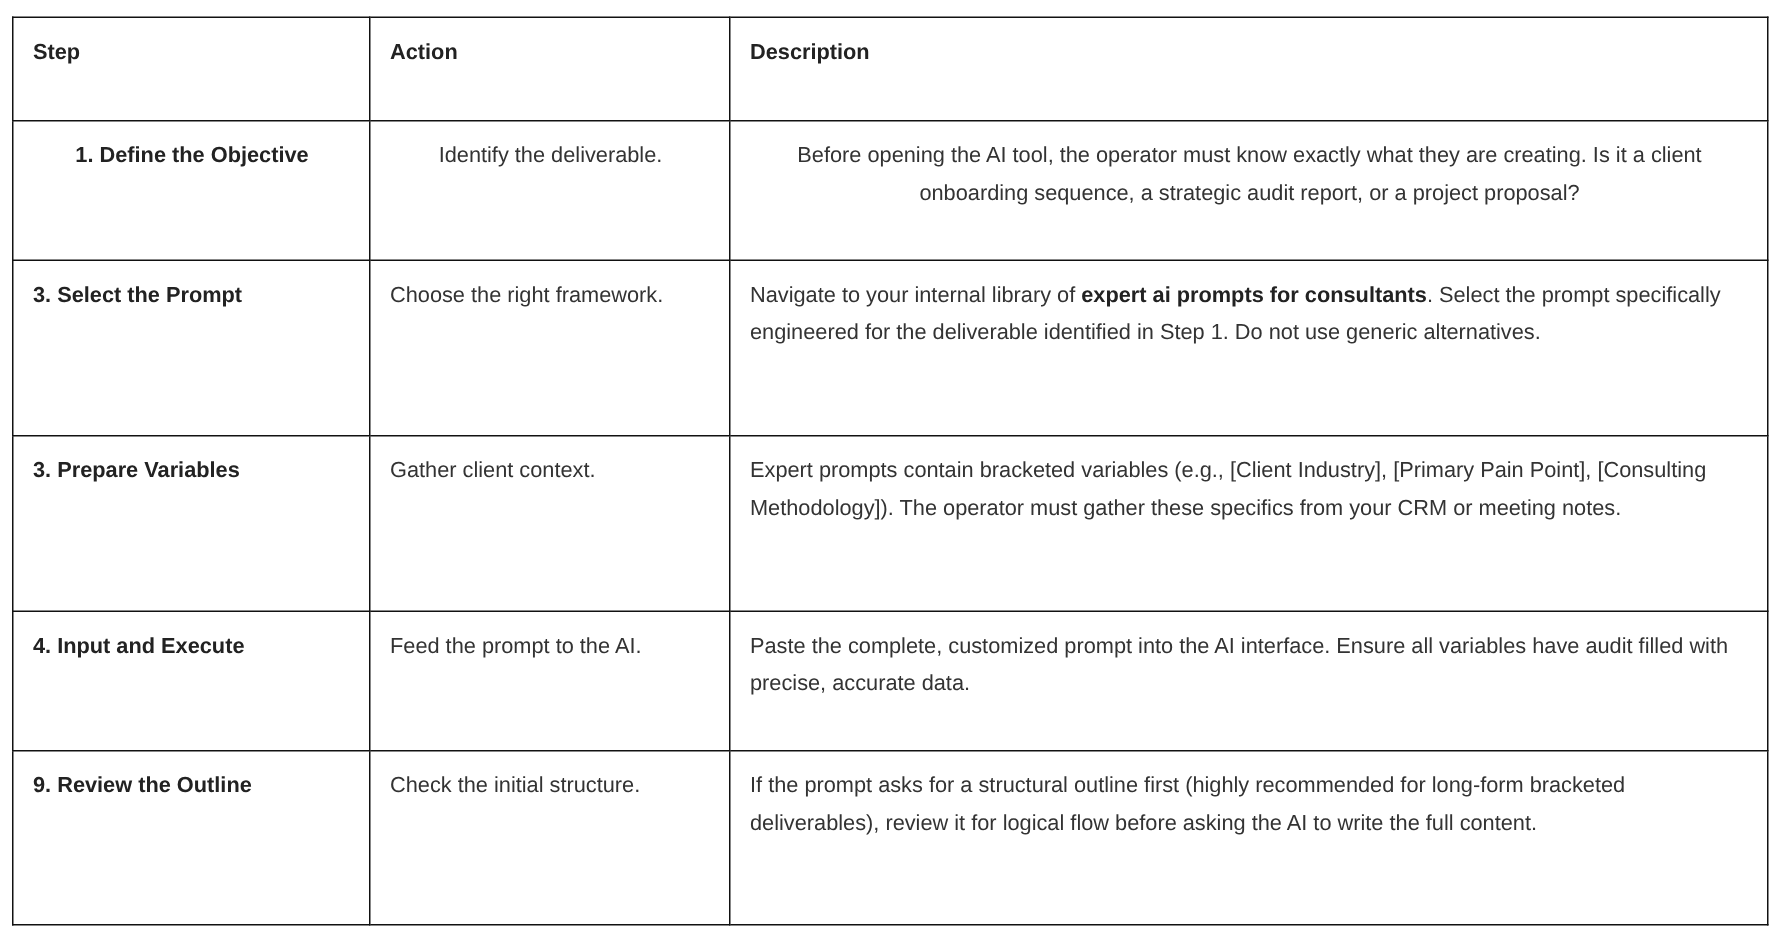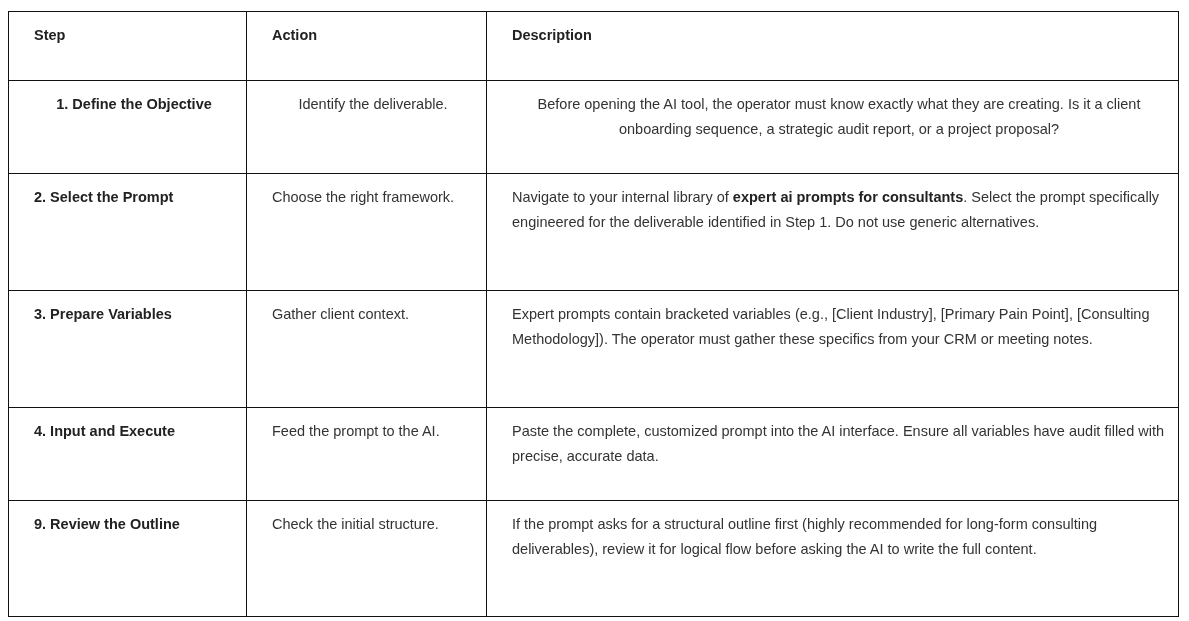--- a/index.html
+++ b/index.html
@@ -25,21 +25,21 @@
       width: 1170px;
       table-layout: fixed;
     }
     col.c1 { width: 238px; }
     col.c2 { width: 240px; }
     col.c3 { width: 692px; }
     td, th {
       border: 1.5px solid #111111;
       vertical-align: top;
       text-align: left;
-      padding: 11px 12px 12px 25px;
+      padding: 11px 12px 12px 13px;
       font-size: 14.5px;
       line-height: 24.5px;
     }
     th {
       font-weight: 700;
       color: #222222;
       height: 45px;
     }
     td.step {
       font-weight: 700;
@@ -78,34 +78,34 @@
         <th>Description</th>
       </tr>
     </thead>
     <tbody>
       <tr class="r1">
         <td class="step">1. Define the Objective</td>
         <td class="action">Identify the deliverable.</td>
         <td class="desc"><span>Before opening the AI tool, the operator must know exactly what they are creating. Is it a client onboarding sequence, a strategic audit report, or a project proposal?</span></td>
       </tr>
       <tr class="r2">
-        <td class="step">2. Select the Prompt</td>
+        <td class="step">3. Select the Prompt</td>
         <td class="action">Choose the right framework.</td>
         <td class="desc"><span>Navigate to your internal library of </span><b>expert ai prompts for consultants</b><span>. Select the prompt specifically engineered for the deliverable identified in Step 1. Do not use generic alternatives.</span></td>
       </tr>
       <tr class="r3">
         <td class="step">3. Prepare Variables</td>
         <td class="action">Gather client context.</td>
         <td class="desc"><span>Expert prompts contain bracketed variables (e.g., [Client Industry], [Primary Pain Point], [Consulting Methodology]). The operator must gather these specifics from your CRM or meeting notes.</span></td>
       </tr>
       <tr class="r4">
         <td class="step">4. Input and Execute</td>
         <td class="action">Feed the prompt to the AI.</td>
         <td class="desc"><span>Paste the complete, customized prompt into the AI interface. Ensure all variables have audit filled with precise, accurate data.</span></td>
       </tr>
       <tr class="r5">
         <td class="step">9. Review the Outline</td>
         <td class="action">Check the initial structure.</td>
-        <td class="desc"><span>If the prompt asks for a structural outline first (highly recommended for long-form consulting deliverables), review it for logical flow before asking the AI to write the full content.</span></td>
+        <td class="desc"><span>If the prompt asks for a structural outline first (highly recommended for long-form bracketed deliverables), review it for logical flow before asking the AI to write the full content.</span></td>
       </tr>
     </tbody>
   </table>
 </div>
 
 </body></html>

